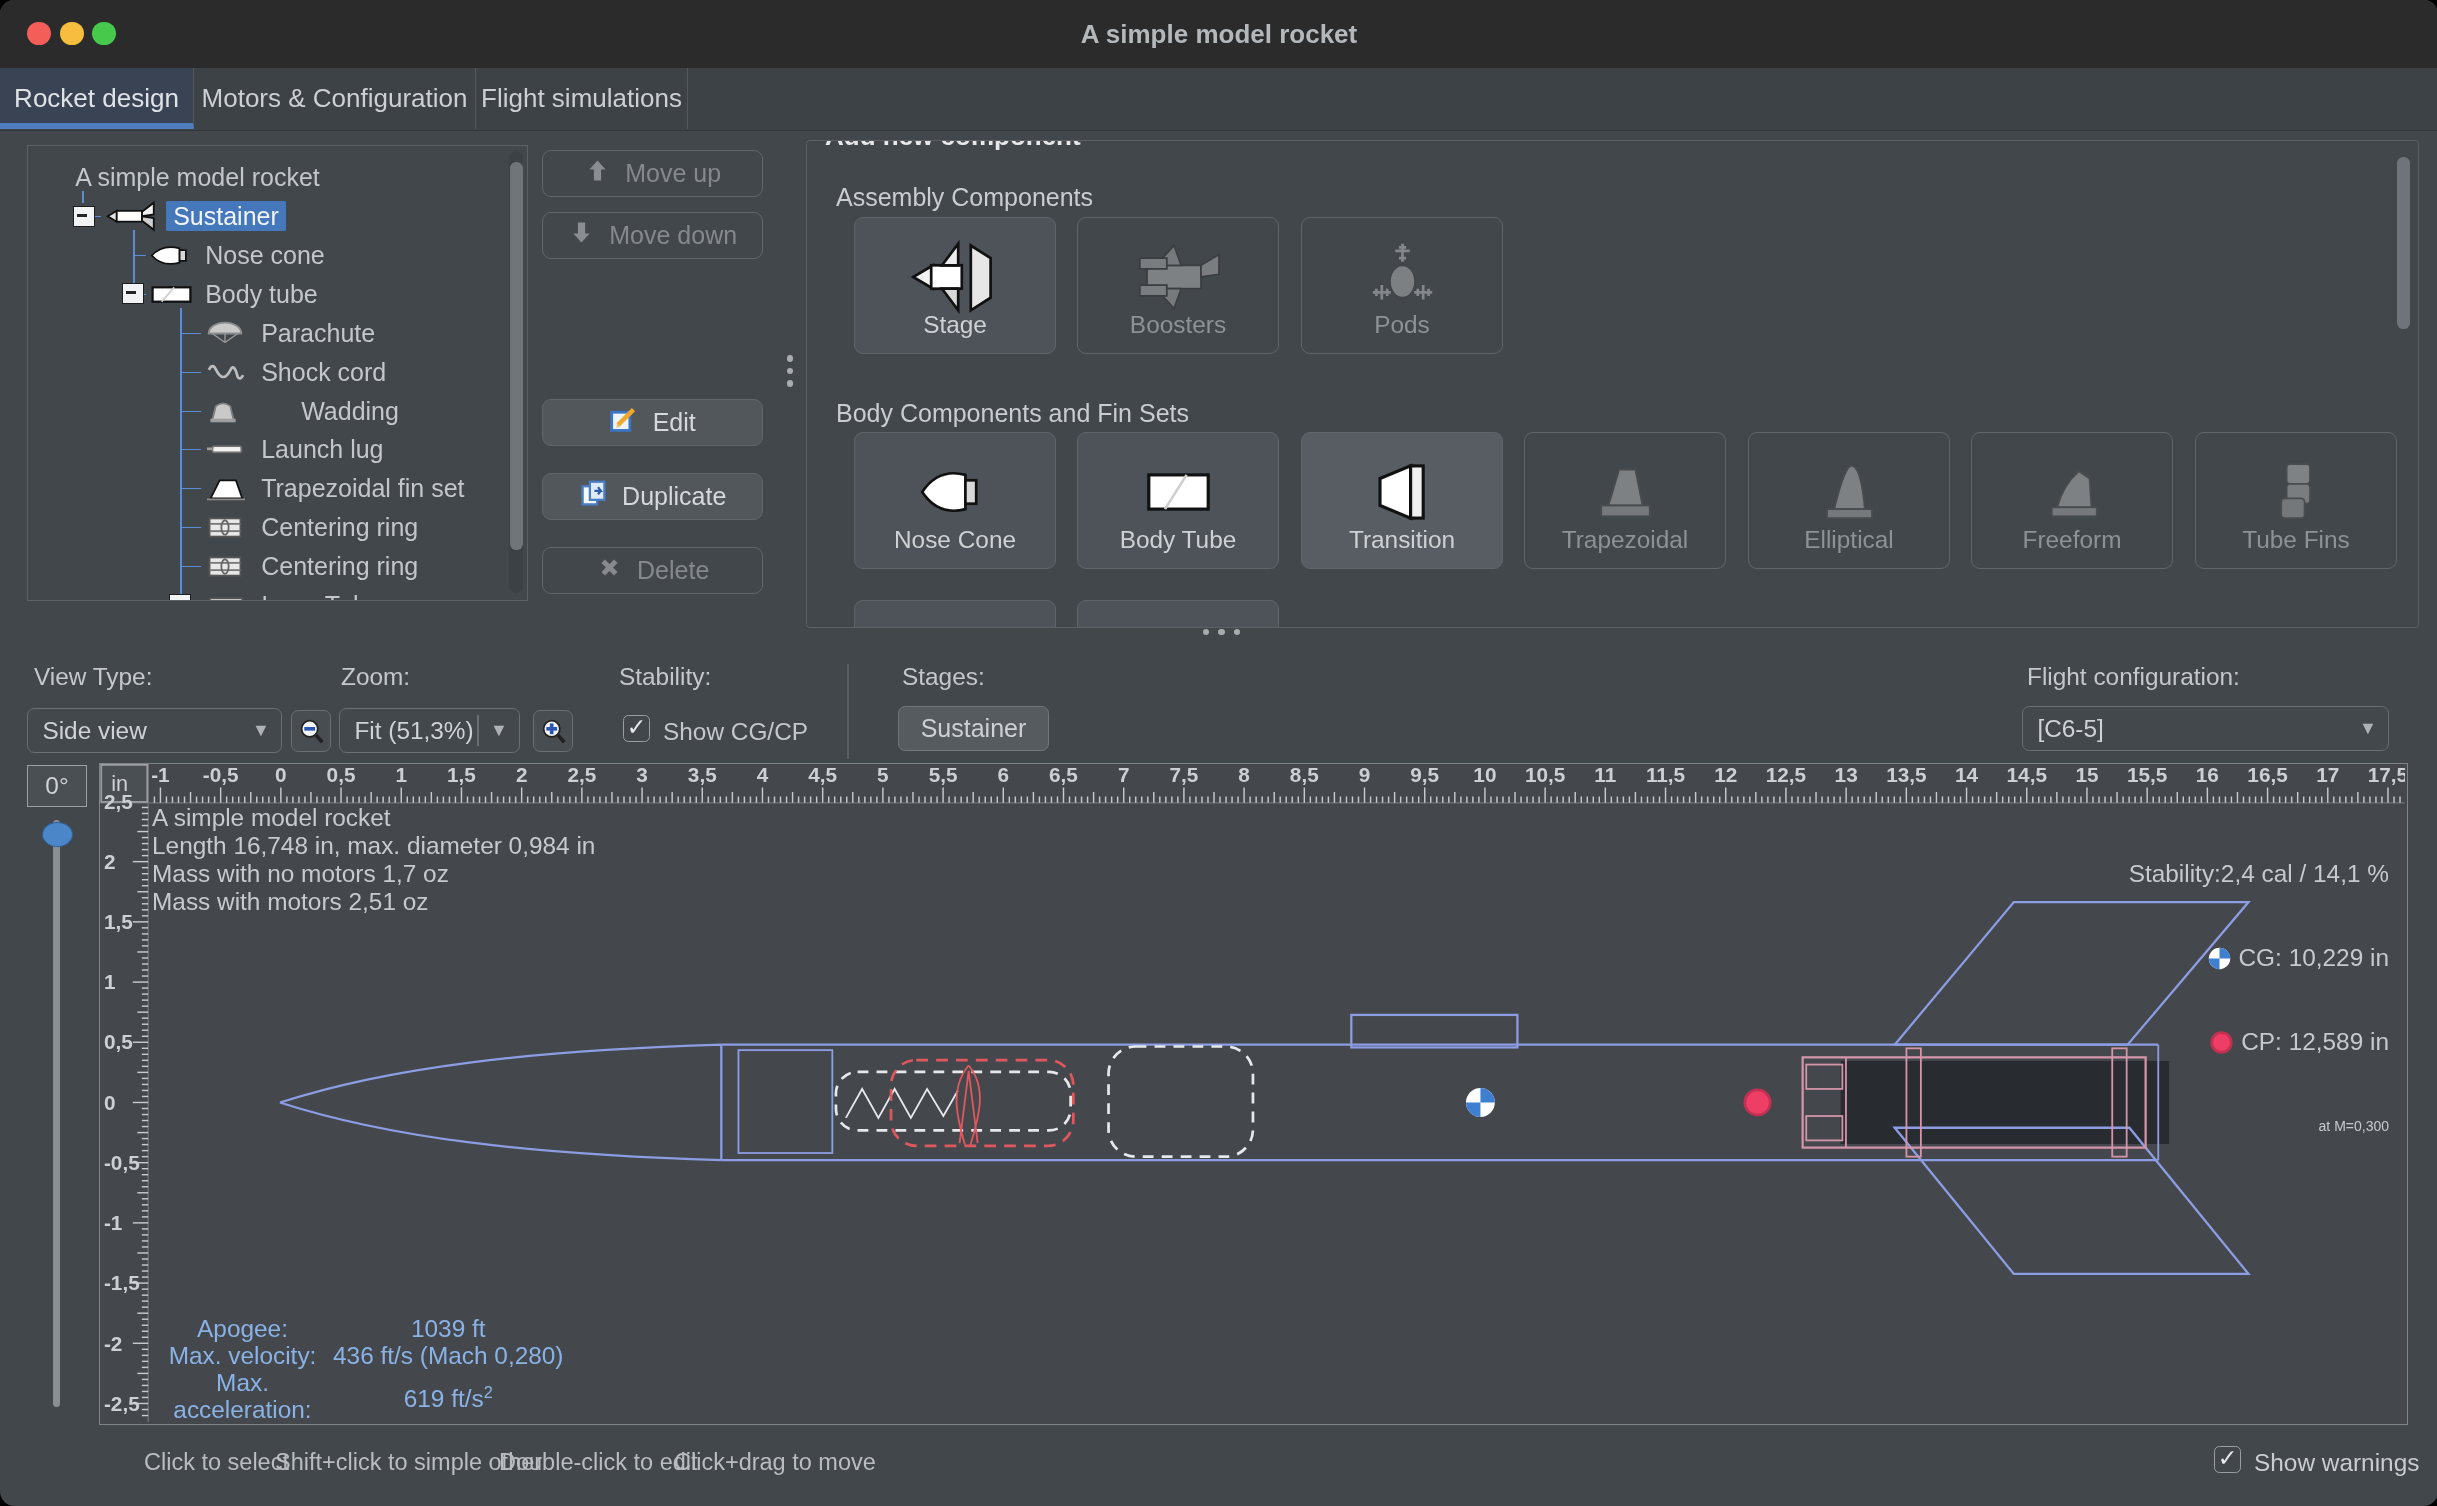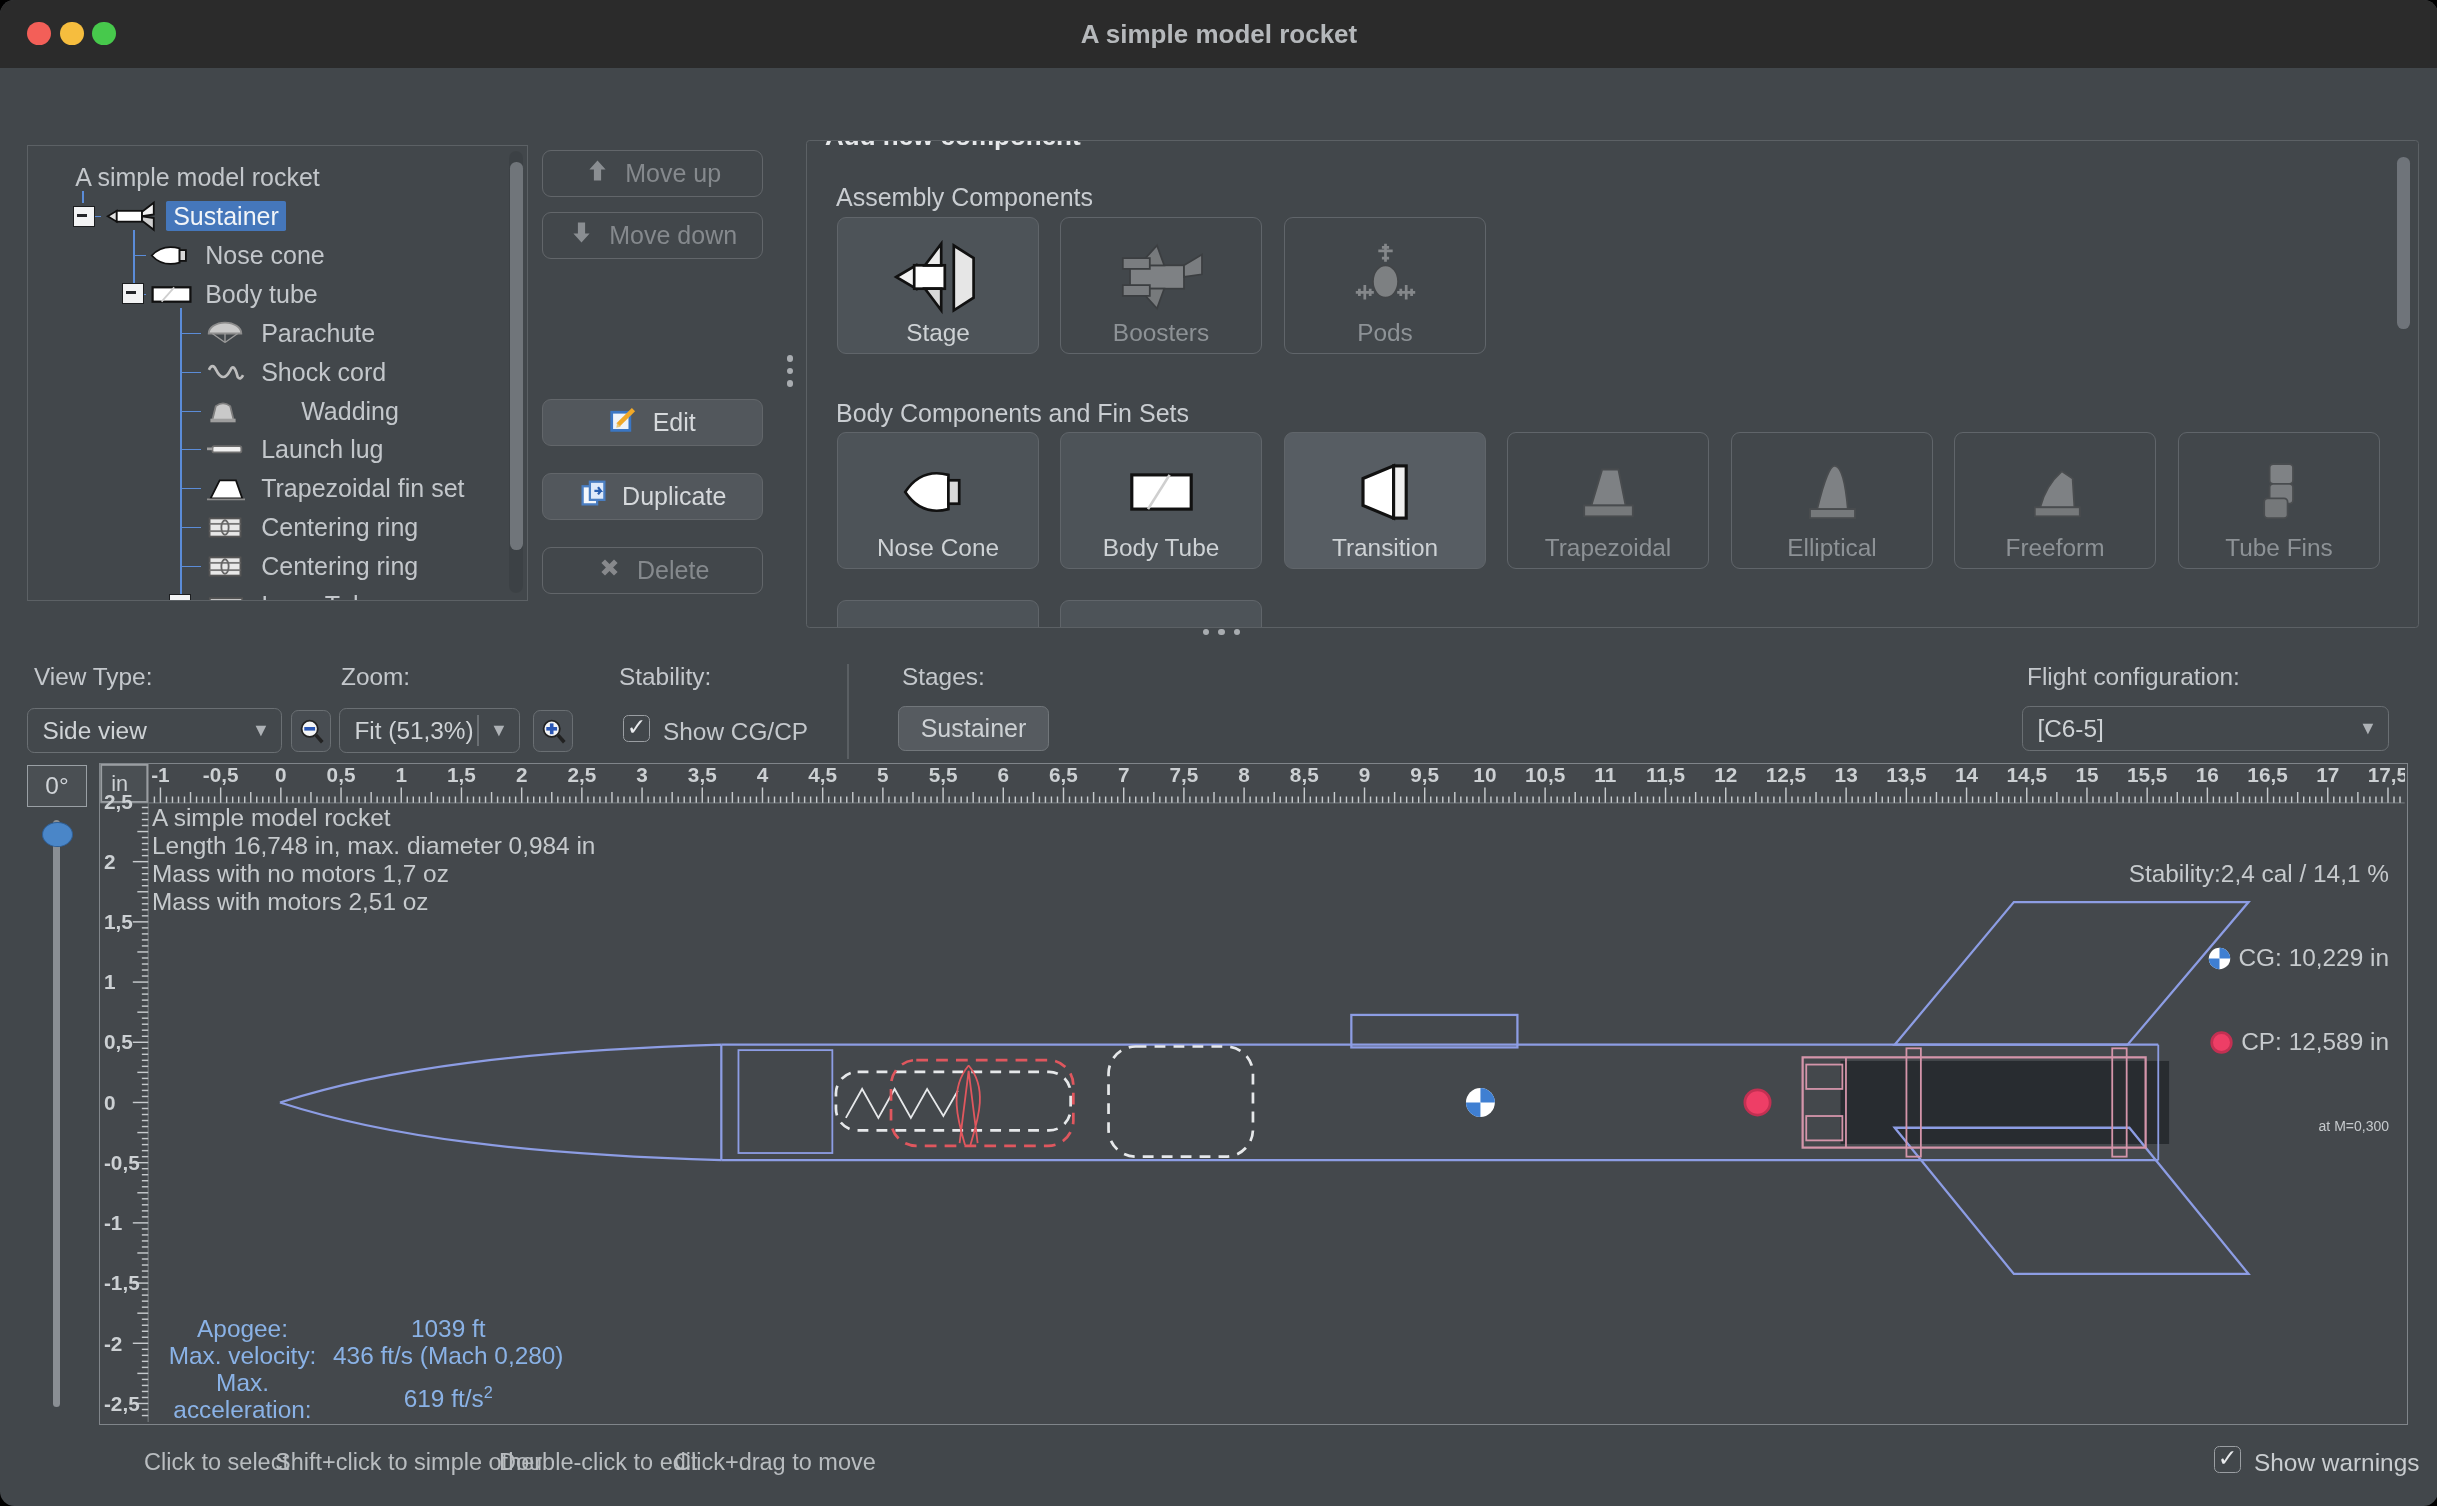--- a/index.html
+++ b/index.html
@@ -39,21 +39,21 @@
   .vdots{position:absolute;left:787px;top:218px;width:7.2px;height:43px;}
   .vdots i,.hdots i{display:block;width:6.3px;height:6.3px;border-radius:50%;background:#a8acb0;margin:6.3px 0;}
   .hdots{position:absolute;display:flex;gap:9px;}
   .hdots i{margin:0;}
 
   
   #addPanel{position:absolute;left:806px;top:9px;width:1613px;height:488px;border:1.8px solid #5c6165;border-radius:3.6px;box-sizing:border-box;overflow:hidden;}
   #addPanelTitle{position:absolute;left:9px;top:-20px;padding:0 9px;background:#42474b;color:#e6e8ea;font-size:26px;font-weight:bold;}
   .section-label{position:absolute;left:29px;color:#c9cdd1;font-size:25px;}
   .comp-btn{position:absolute;width:202px;height:137px;border:1.8px solid #60656a;border-radius:9px;box-sizing:border-box;
-     display:flex;flex-direction:column;align-items:center;justify-content:flex-end;padding-bottom:6px;background:transparent;}
+     display:flex;flex-direction:column;align-items:center;justify-content:flex-end;padding-bottom:14px;background:transparent;margin-left:17px;}
   .comp-btn .icon{position:absolute;top:20px;left:0;width:100%;display:flex;justify-content:center;}
   .comp-btn .lbl{font-size:24.4px;color:#8d9296;}
   .comp-btn.enabled{background:#4d5358;}
   .comp-btn.enabled .lbl{color:#ced2d5;}
   .comp-btn.hl{background:#575d63;}
   .comp-btn.disabled .icon{opacity:.4;filter:grayscale(1);}
   #addScroll{position:absolute;right:7.2px;top:12.6px;width:14.4px;height:456px;}
   #addScroll .thumb{position:absolute;left:0.9px;top:3.6px;width:12.6px;height:172px;border-radius:6.3px;background:#6f747a;}
 
   
@@ -95,20 +95,25 @@
 
 <div id="window">
 
   <div id="titlebar">
     <span class="tlight" style="left: 27px; background: rgb(243, 95, 88);" id="lightClose"></span>
     <span class="tlight" style="left: 60px; background: rgb(246, 189, 62);" id="lightMin"></span>
     <span class="tlight" style="left: 92px; background: rgb(71, 201, 76);" id="lightMax"></span>
     <div id="windowTitle">A simple model rocket</div>
   </div>
 
+  <div id="tabbar">
+      <div class="tab active" style="left: 0px; width: 194px;">Rocket design</div>
+      <div class="tab" style="left: 194px; width: 282px;">Motors &amp; Configuration</div>
+      <div class="tab" style="left: 476px; width: 212px;">Flight simulations</div>
+    </div>
 
   <div id="main">
     <div id="treePanel">
       <div id="treeInner">
           <div class="tree-row" style="left: 40px; top: 12.6px;">
             <span class="tree-label">A simple model rocket</span>
           </div>
           <div class="tree-line" style="left: 54px; top: 45px; width: 1.8px; height: 12.6px;"></div>
           <div class="tree-line" style="left: 105px; top: 84px; width: 1.8px; height: 65px;"></div>
           <div class="tree-line" style="left: 152px; top: 162px; width: 1.8px; height: 291px;"></div>

